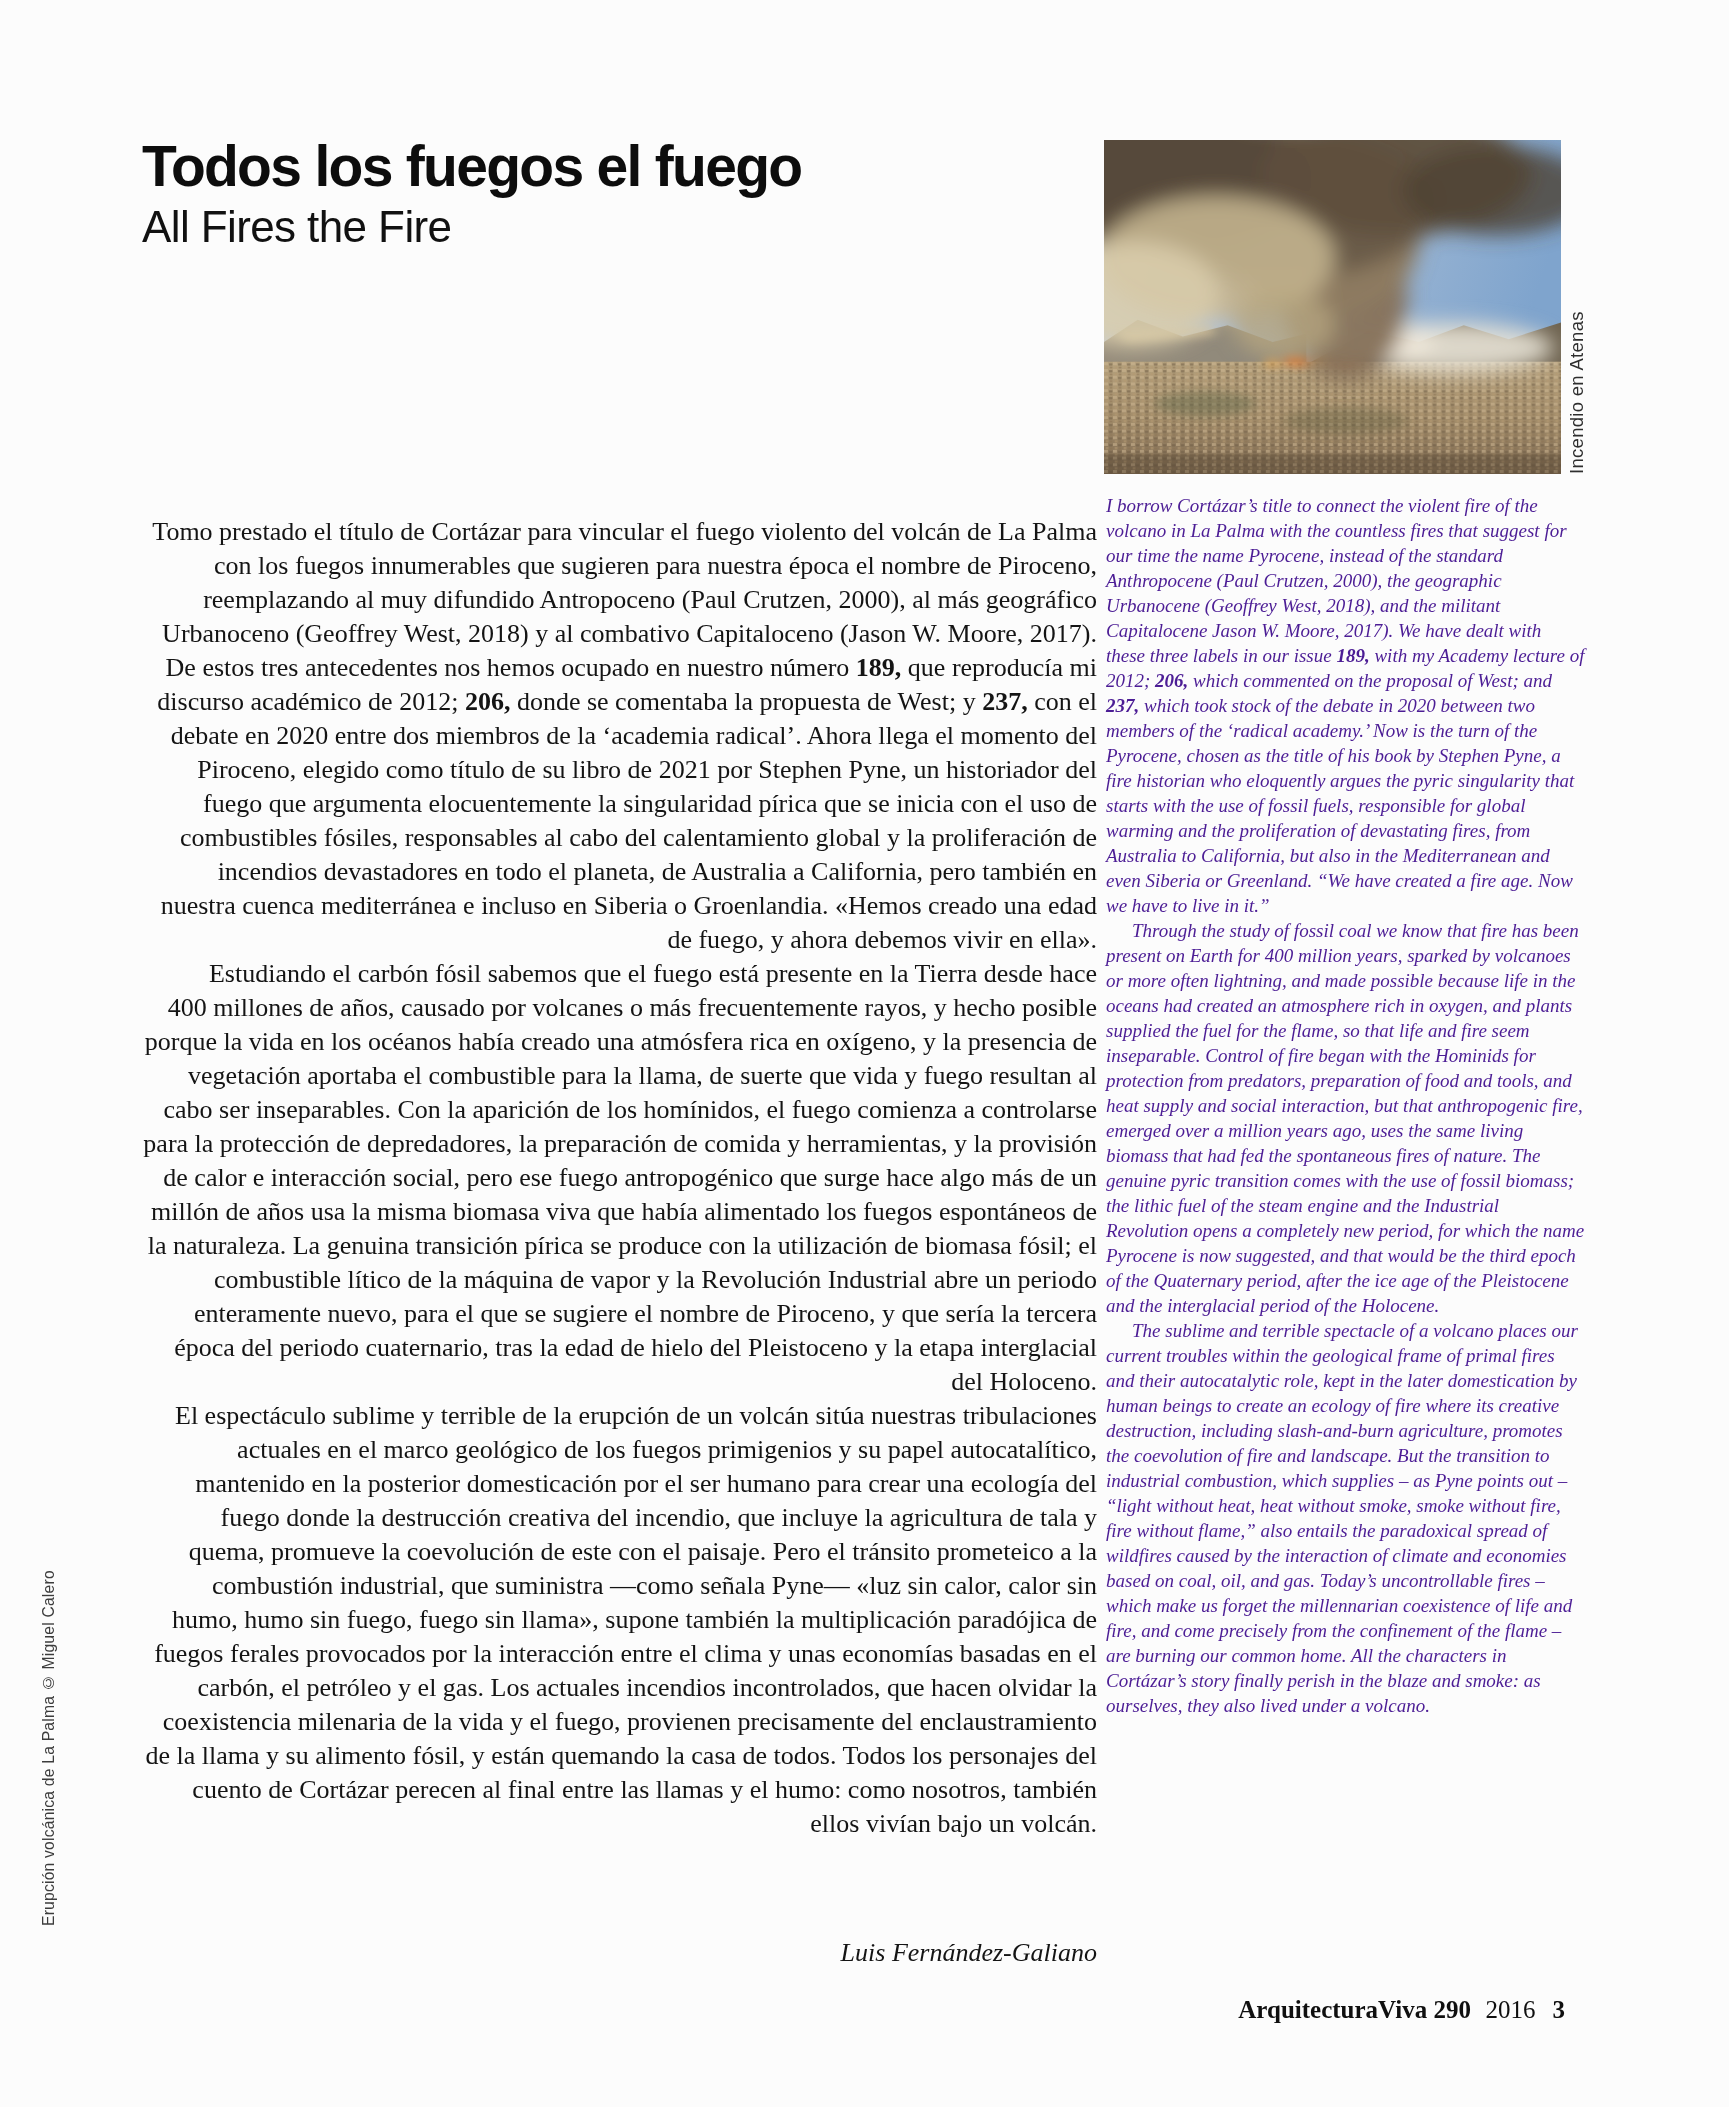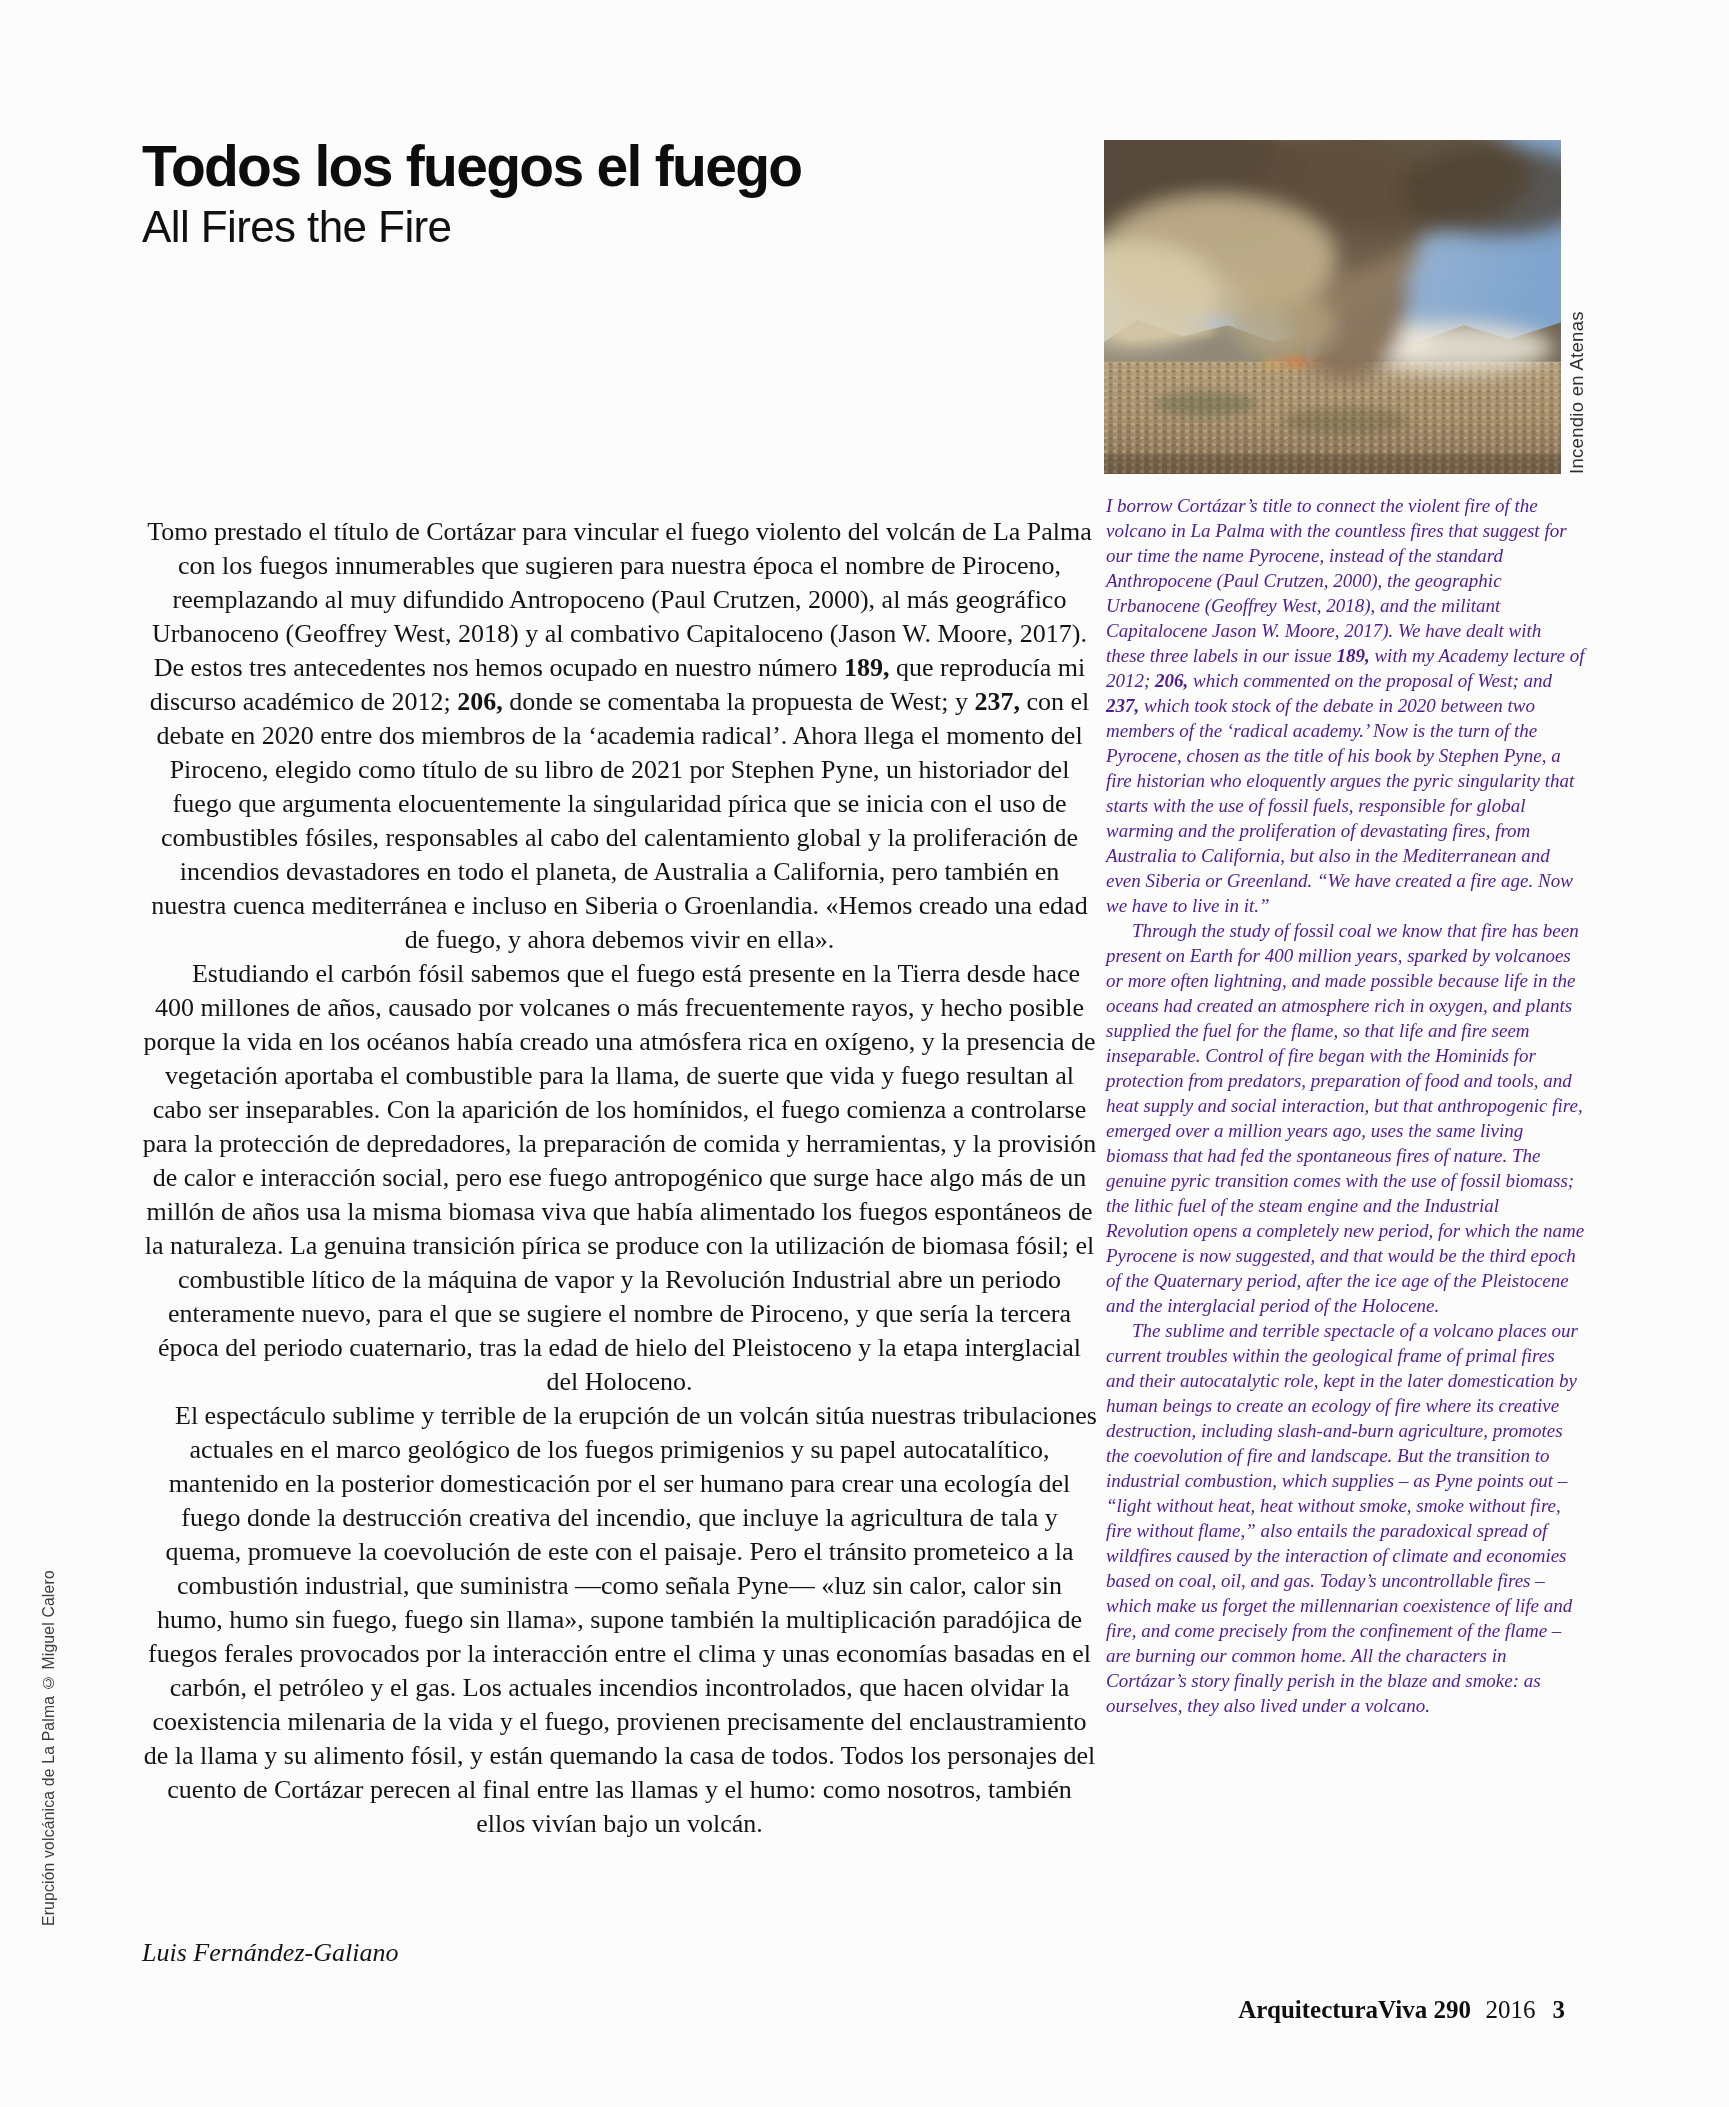--- a/index.html
+++ b/index.html
@@ -32,27 +32,27 @@
   .photo-caption{
     position:absolute;left:1566px;top:140px;height:334px;width:25px;
     writing-mode:vertical-rl;transform:rotate(180deg);
     font-family:"Liberation Sans", sans-serif;
     font-size:18.5px;color:#2e2e2e;letter-spacing:0.3px;
     text-align:left;
   }
   
   .col-left{
     position:absolute;left:142px;top:515px;width:955px;
-    font-size:26px;line-height:34px;text-align:center;
+    font-size:26px;line-height:34px;text-align:right;
   }
   .col-left .para{margin:0;}
   .col-left .para.indent{text-indent:33px;}
   .signature{
     margin-top:5.6px;padding-right:35px;
-    font-style:italic;font-size:26px;
+    text-align:right;font-style:italic;font-size:26px;
   }
   .col-right{
     position:absolute;left:1106px;top:493px;width:479px;
     font-style:italic;font-size:19px;line-height:25px;text-align:left;
     color:#4c1d95;
   }
   .col-right .para{margin:0;}
   .col-right .para.indent{text-indent:26px;}
   b{font-weight:bold;}
   

